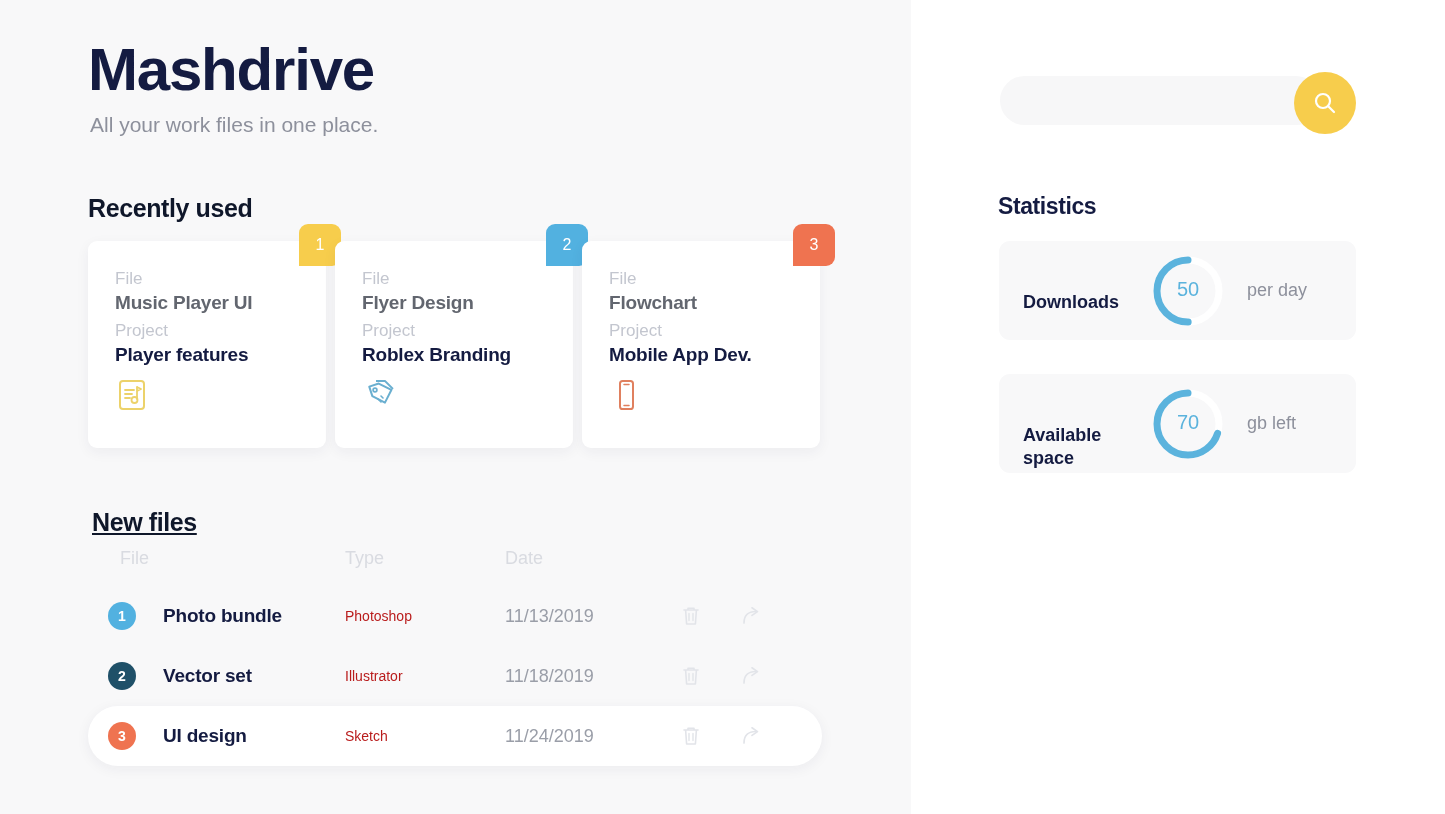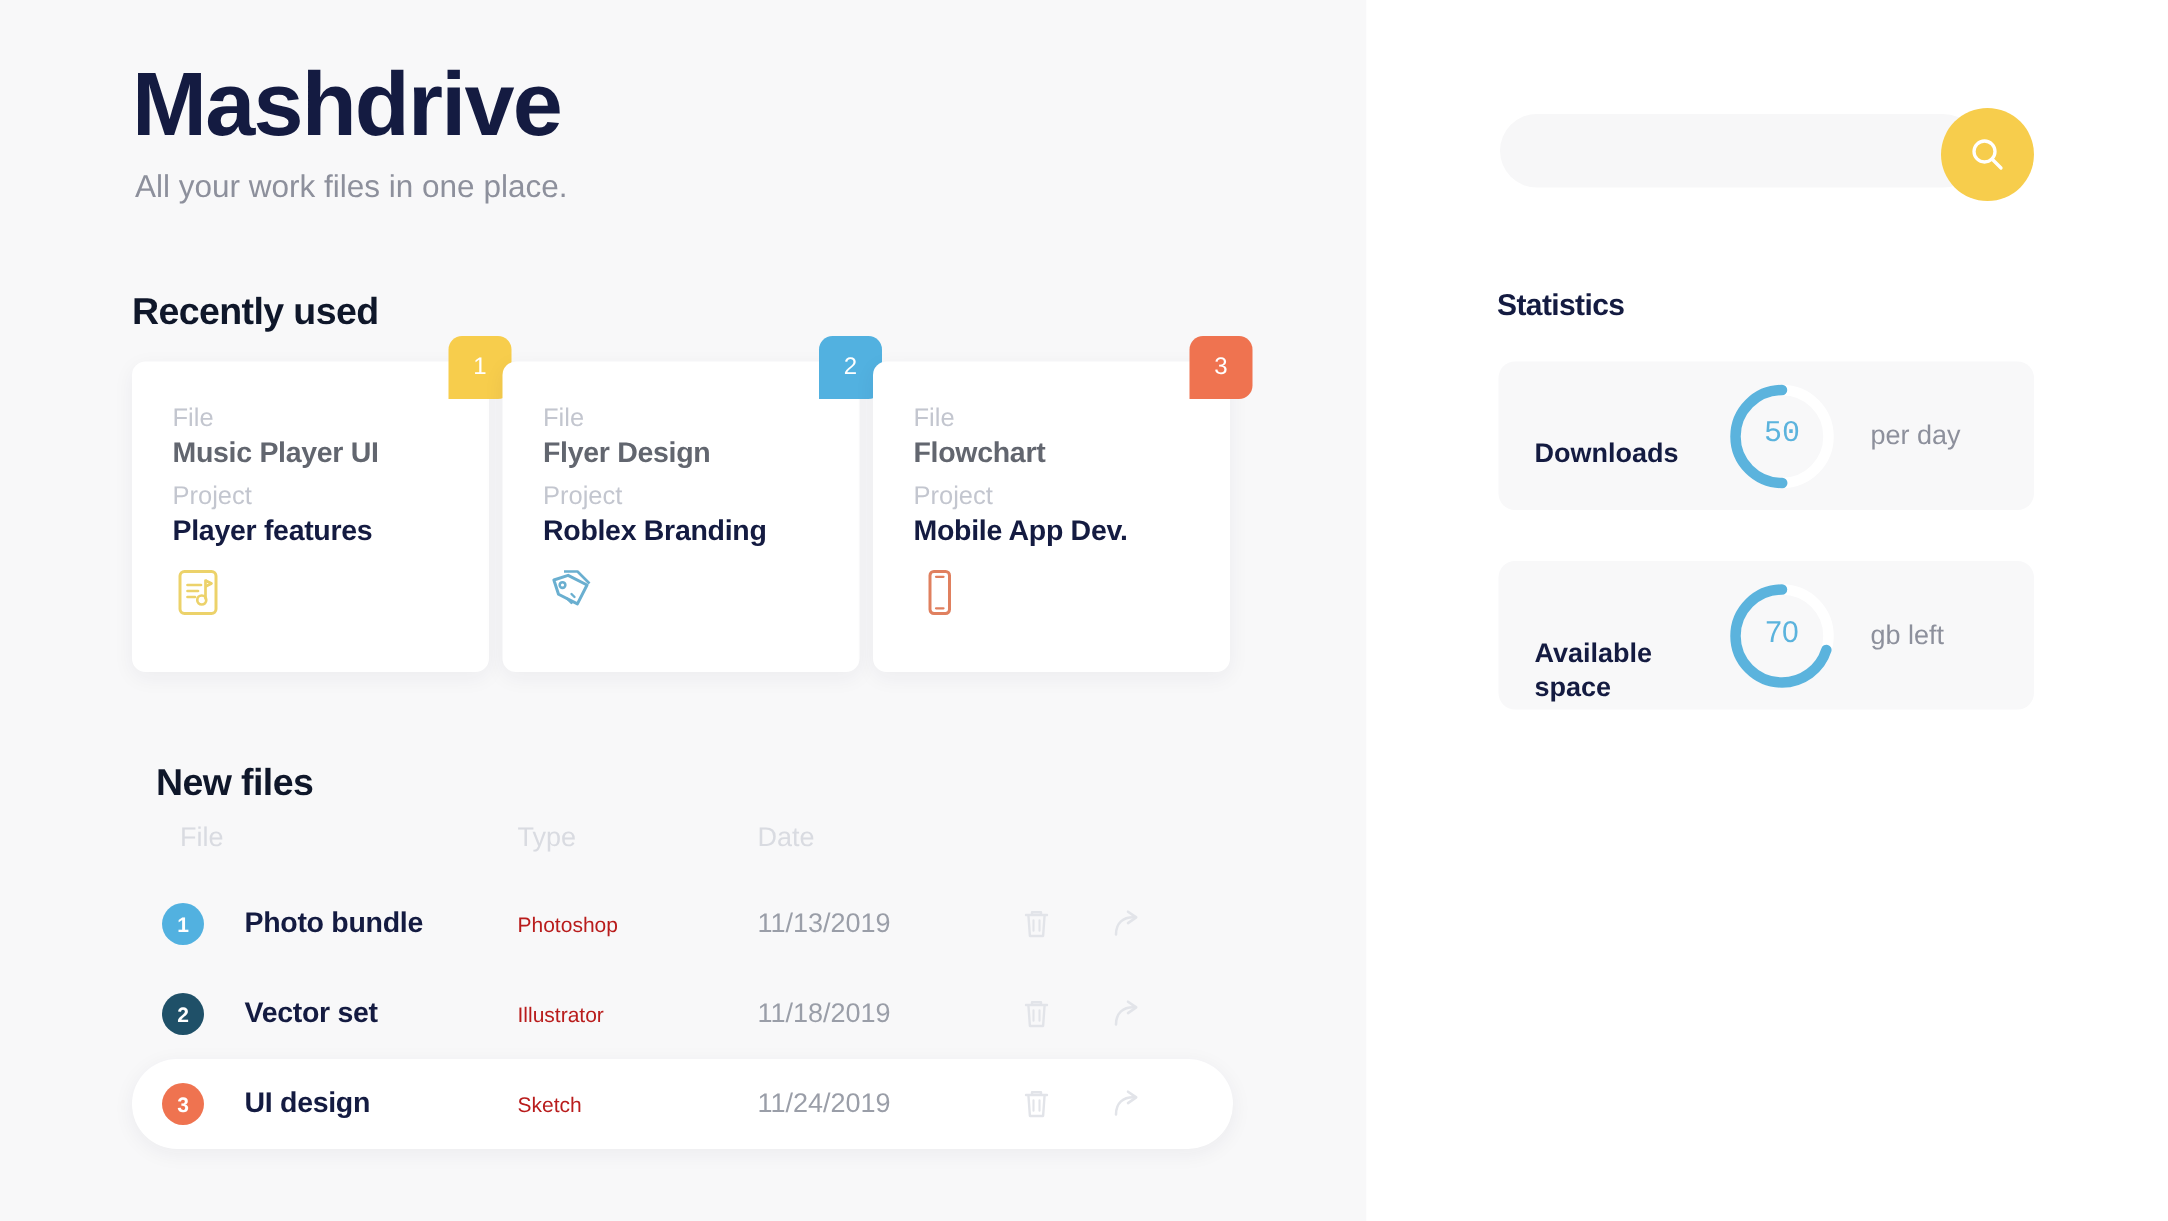--- a/index.html
+++ b/index.html
@@ -45,21 +45,21 @@
   }
 
   .section-title {
     position: absolute;
     font-size: 25px;
     font-weight: 700;
     color: #0f172a;
     letter-spacing: -0.4px;
   }
   #recently-used-title { left: 88px; top: 194px; }
-  #new-files-title     { left: 104px; top: 508px; }
+  #new-files-title     { left: 92px; top: 508px; text-decoration: underline; }
 
   
   #recent-cards {
     position: absolute;
     left: 88px; top: 241px;
     display: flex;
     gap: 0px;
   }
   .recent-card {
     position: relative;
@@ -212,21 +212,21 @@
     border-radius: 50%;
     background: #f7cd4c;
     border: none;
     display: flex; align-items: center; justify-content: center;
     cursor: pointer;
   }
 
   #statistics-title {
     position: absolute;
     left: 87px; top: 193px;
-    font-size: 20px;
+    font-size: 23px;
     font-weight: 700;
     color: #141b41;
     letter-spacing: -0.4px;
   }
 
   .stat-card {
     position: absolute;
     left: 88px;
     width: 357px;
     background: #f8f8f9;
@@ -418,21 +418,21 @@
 
     <div id="statistics-title">Statistics</div>
 
     <div id="stats-container">
         <div class="stat-card" id="stat-card-0">
           <div class="stat-label" style="top: calc(50% + 0px);">Downloads</div>
           <svg viewBox="0 0 76 76" class="stat-donut" style="top: calc(50% - 38px);">
             <circle cx="38" cy="38" r="31" fill="none" stroke="#ffffff" stroke-width="7"></circle>
             <circle cx="38" cy="38" r="31" fill="none" stroke="#5bb3dd" stroke-width="7" stroke-linecap="round" stroke-dasharray="97.39 194.78" transform="rotate(-90 38 38) scale(1,-1) translate(0,-76)"></circle>
           </svg>
-          <div class="stat-donut-value" style="top: calc(50% - 13px); font-family: Liberation Mono, monospace;">50</div>
+          <div class="stat-donut-value" style="top: calc(50% - 13px);">50</div>
           <div class="stat-unit" style="top: calc(50% - 11px);">per day</div>
         </div>
         <div class="stat-card" id="stat-card-1">
           <div class="stat-label" style="top: calc(50% + 0px);">Available space</div>
           <svg viewBox="0 0 76 76" class="stat-donut" style="top: calc(50% - 38px);">
             <circle cx="38" cy="38" r="31" fill="none" stroke="#ffffff" stroke-width="7"></circle>
             <circle cx="38" cy="38" r="31" fill="none" stroke="#5bb3dd" stroke-width="7" stroke-linecap="round" stroke-dasharray="136.35 194.78" transform="rotate(-90 38 38) scale(1,-1) translate(0,-76)"></circle>
           </svg>
           <div class="stat-donut-value" style="top: calc(50% - 13px);">70</div>
           <div class="stat-unit" style="top: calc(50% - 11px);">gb left</div>

